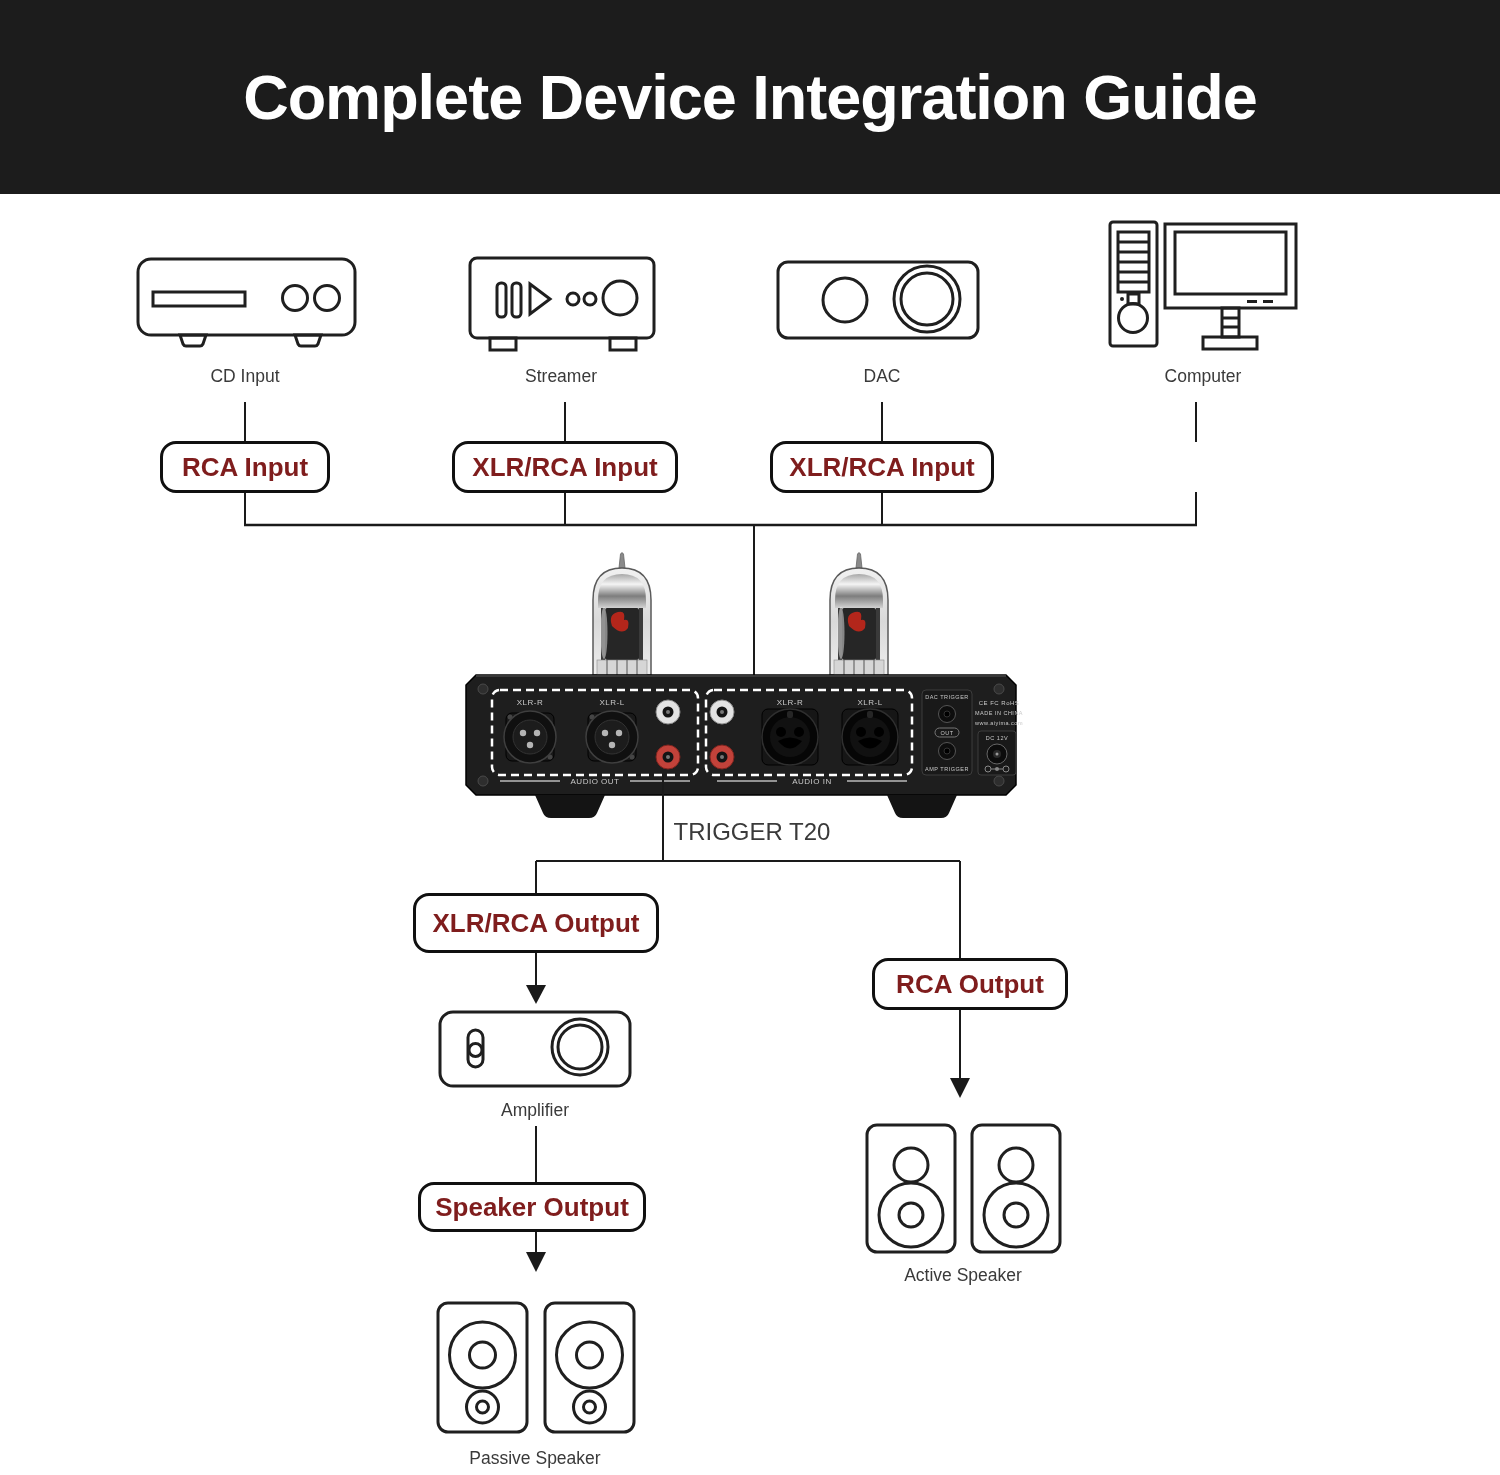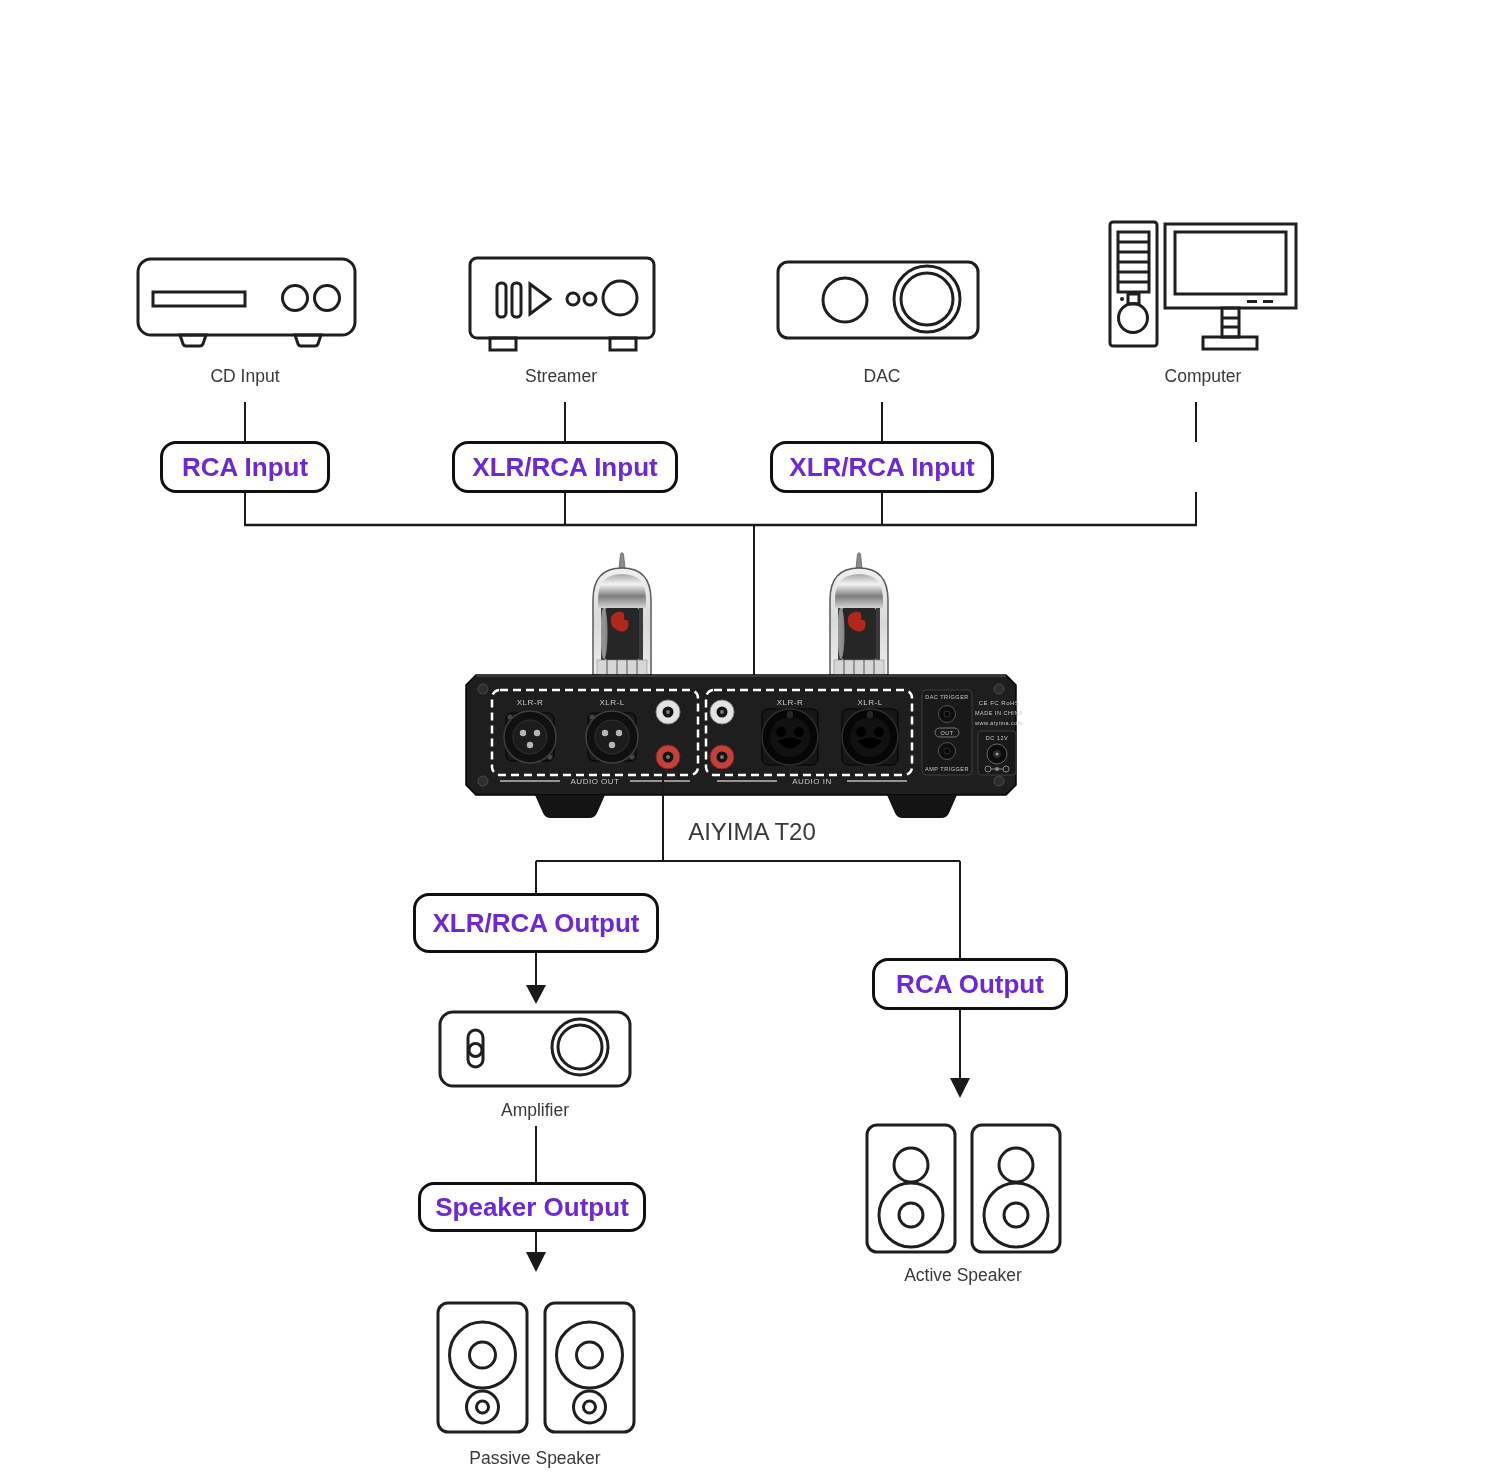--- a/index.html
+++ b/index.html
@@ -6,34 +6,37 @@
   .page{position:relative;width:1500px;height:1475px;background:#ffffff;overflow:hidden;
         font-family:"Liberation Sans", sans-serif;}
   .banner{position:absolute;left:0;top:0;width:1500px;height:194px;background:#1c1c1c;
           display:flex;align-items:center;justify-content:center;}
   .banner h1{margin:0;color:#ffffff;font-size:63px;font-weight:bold;letter-spacing:-1px;}
   svg.layer{position:absolute;left:0;top:0;pointer-events:none;}
   .icon-box{position:absolute;}
   .dev-label{position:absolute;color:#3a3a3a;font-size:17.5px;text-align:center;}
   .pill{position:absolute;box-sizing:border-box;background:#ffffff;border:3px solid #101010;
         border-radius:16px;display:flex;align-items:center;justify-content:center;
-        font-weight:bold;font-size:26px;color:#6d28d9;}
+        font-weight:bold;font-size:26px;color:#7f1d1d;}
   .name-label{position:absolute;color:#3a3a3a;font-size:24px;text-align:center;}
   .ln{stroke:#1a1a1a;stroke-width:2;fill:none;}
   .lnb{stroke:#1a1a1a;stroke-width:2.5;fill:none;}
   .oln{stroke:#1f1f1f;stroke-width:3;fill:#ffffff;}
   .olnf{stroke:#1f1f1f;stroke-width:3;fill:none;}
   .ah{fill:#1a1a1a;stroke:none;}
   text.pnl{font-family:"Liberation Sans", sans-serif;fill:#c9c9c9;letter-spacing:.5px;}
 </style>
 </head>
 <body>
 
 <div class="page">
 
+  <div class="banner">
+    <h1>Complete Device Integration Guide</h1>
+  </div>
 
   <svg class="layer" width="1500" height="1475">
 
     <path class="ln" d="M245 402 V442"></path>
       <path class="ln" d="M565 402 V442"></path>
     <path class="ln" d="M882 402 V442"></path>
       <path class="ln" d="M1196 402 V442"></path>
 
     <path class="ln" d="M245 492 V526"></path>
       <path class="ln" d="M565 492 V526"></path>
@@ -257,21 +260,21 @@
     <path class="ln" d="M536 861 V895"></path>
     <path class="ln" d="M536 945 V986"></path>
       <polygon class="ah" points="526,985 546,985 536,1004"></polygon>
     <path class="ln" d="M536 1126 V1184"></path>
     <path class="ln" d="M536 1230 V1253"></path>
       <polygon class="ah" points="526,1252 546,1252 536,1272"></polygon>
     <path class="ln" d="M960 861 V1079"></path>
       <polygon class="ah" points="950,1078 970,1078 960,1098"></polygon>
   </svg>
 
-  <div class="name-label" style="left:652px;top:818px;width:200px;">AIYIMA T20</div>
+  <div class="name-label" style="left:652px;top:818px;width:200px;">TRIGGER T20</div>
 
   <div class="pill" style="left:413px;top:893px;width:246px;height:60px;">XLR/RCA Output</div>
   <div class="pill" style="left:872px;top:958px;width:196px;height:52px;">RCA Output</div>
   <div class="pill" style="left:418px;top:1182px;width:228px;height:50px;">Speaker Output</div>
 
   <div class="icon-box" style="left:437px;top:1008px;">
     <svg width="196" height="82" viewBox="0 0 196 82">
       <rect class="oln" x="3" y="4" width="190" height="74" rx="13"></rect>
       <rect class="olnf" x="31" y="22" width="15" height="37" rx="7.5" stroke-width="2.5"></rect>
       <circle class="olnf" cx="38.5" cy="42" r="6.5" stroke-width="2.5"></circle>

